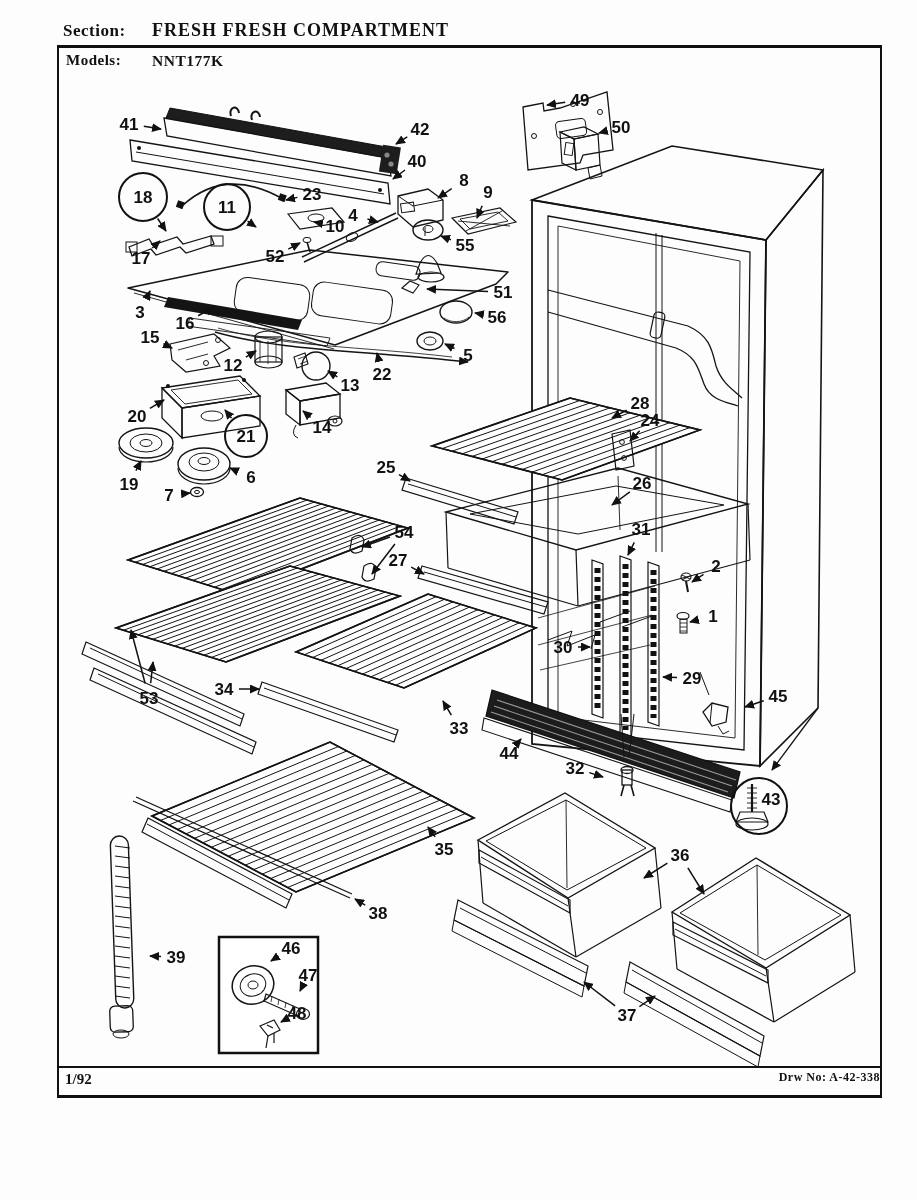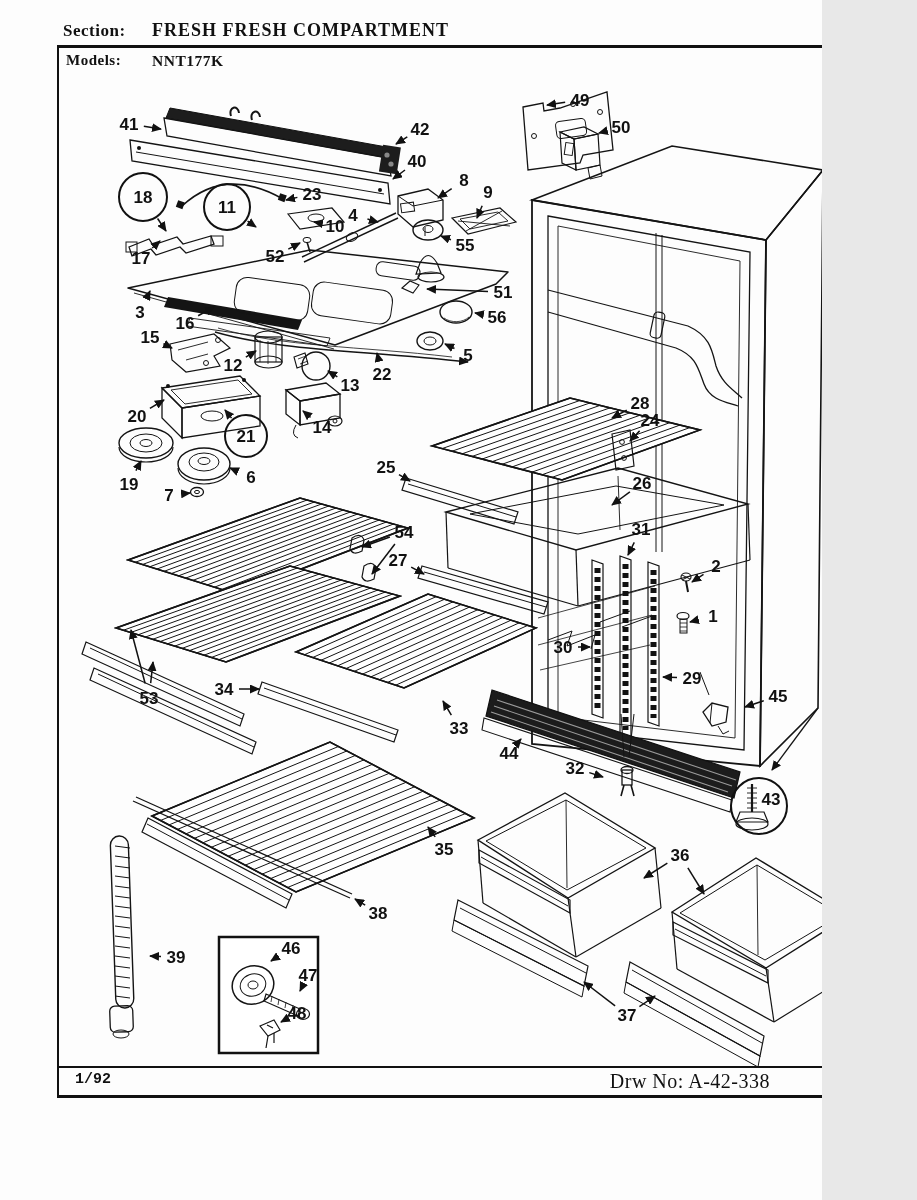--- a/index.html
+++ b/index.html
@@ -1,29 +1,29 @@
 <!DOCTYPE html>
 <html><head>
 <meta charset="utf-8">
 <style>
   html,body{margin:0;padding:0;background:#e8e8e8;}
-  #page{position:relative;width:822px;height:1200px;background:#fdfdfd;overflow:hidden;
+  #page{position:relative;width:917px;height:1200px;background:#fdfdfd;overflow:hidden;
         font-family:"Liberation Serif",serif;color:#111;}
   .hdr-label{position:absolute;font-weight:bold;font-size:17px;letter-spacing:.5px;}
   .hdr-value{position:absolute;font-weight:bold;font-size:18px;letter-spacing:1px;}
   #section-label{left:63px;top:21px;}
   #section-value{left:152px;top:20px;}
   #models-label{left:66px;top:52px;font-size:15px;}
   #models-value{left:152px;top:52px;font-size:15.5px;letter-spacing:.5px;}
   #border-box{position:absolute;left:57px;top:45px;width:821px;height:1048px;
               border:2px solid #111;border-top:3px solid #111;}
   #footer-strip{position:absolute;left:57px;top:1066px;width:821px;height:27px;
                 border:2px solid #111;border-top:2px solid #111;}
-  #footer-left{position:absolute;left:75px;top:1071px;font-weight:bold;font-size:15px;font-family:Liberation Mono, monospace;}
-  #footer-right{position:absolute;right:52px;top:1070px;font-weight:normal;font-size:20px;letter-spacing:.5px;}
+  #footer-left{position:absolute;left:65px;top:1071px;font-weight:bold;font-size:15px;}
+  #footer-right{position:absolute;right:37px;top:1070px;font-weight:bold;font-size:12px;letter-spacing:.5px;}
   #art{position:absolute;left:0;top:0;}
   svg text.co{font-family:"Liberation Sans",sans-serif;font-weight:bold;font-size:17px;fill:#111;}
   svg .ln{stroke:#141414;fill:none;}
 </style>
 </head>
 <body>
 
 <div id="page">
 
   <div class="hdr-label" id="section-label">Section:</div>

